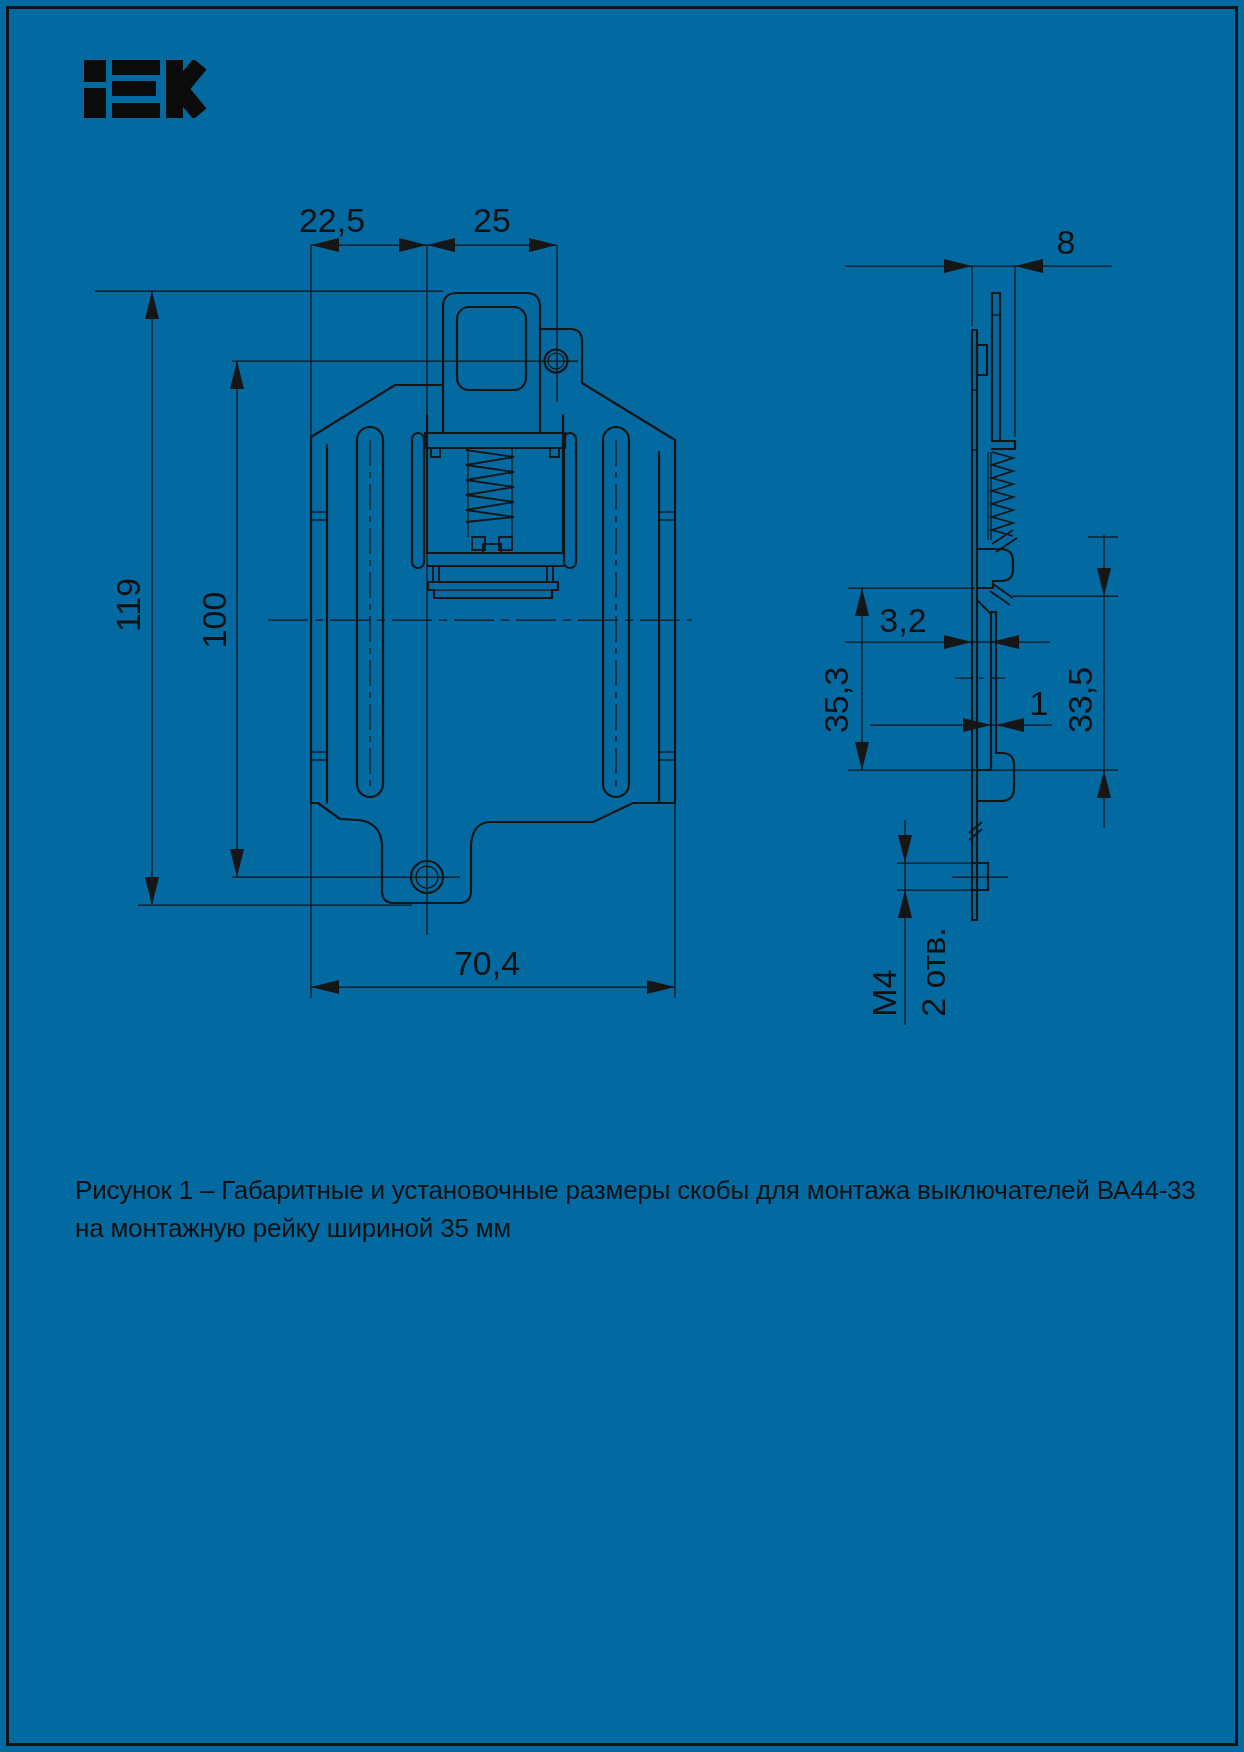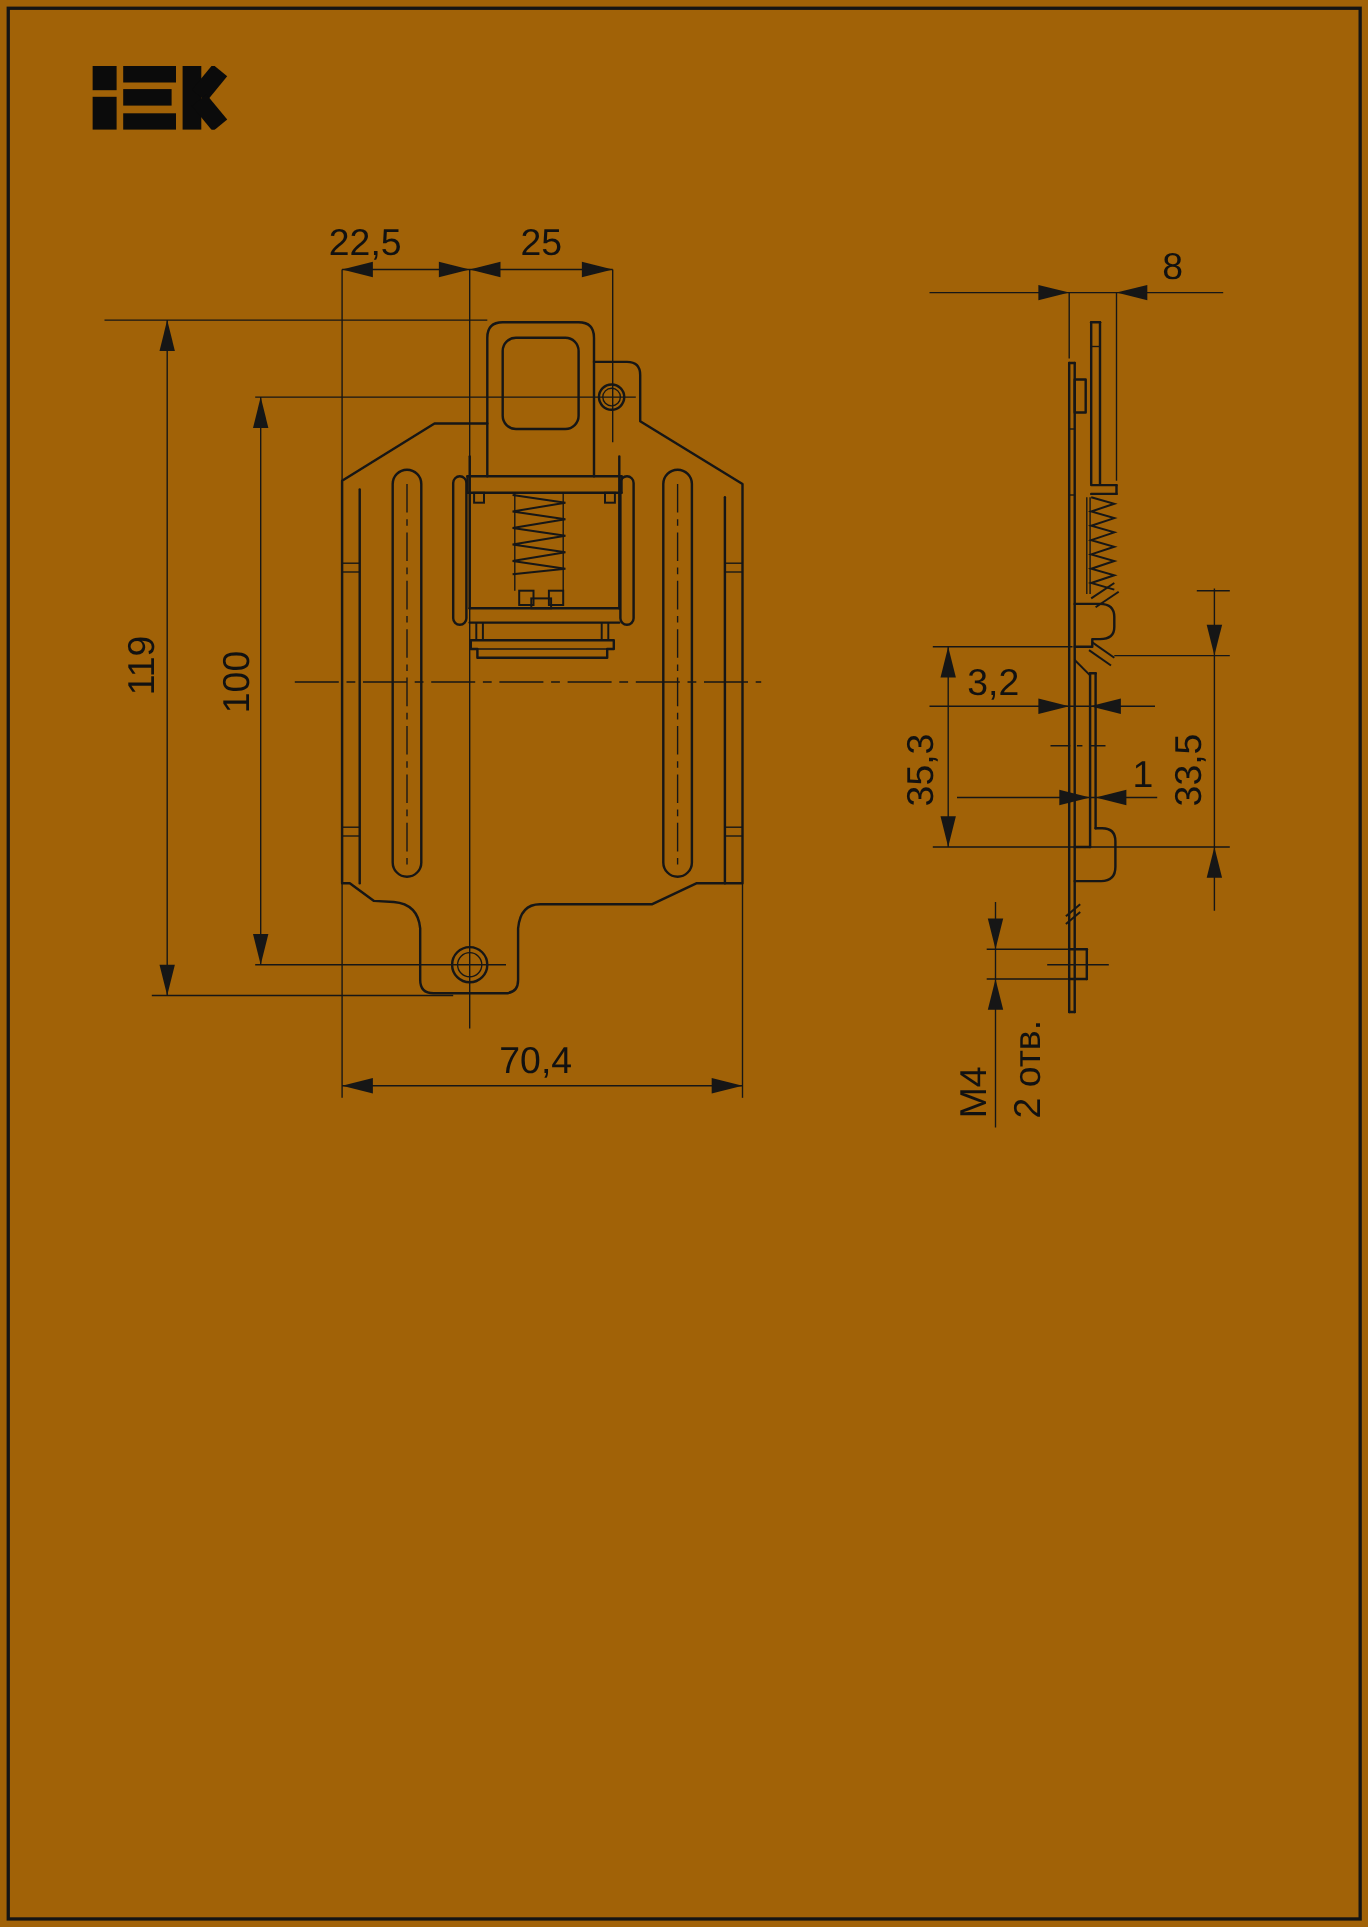--- a/index.html
+++ b/index.html
@@ -1,19 +1,19 @@
 <!DOCTYPE html>
 <html><head>
 <meta charset="utf-8">
 <style>
   html,body{margin:0;padding:0;background:#e8e8e8;}
   .page{
     position:relative;
     width:1244px;height:1752px;
-    background:#a16207;
+    background:#0369a1;
     font-family:"Liberation Sans", sans-serif;
     overflow:hidden;
     margin:0 auto;
   }
   .frame{
     position:absolute;
     left:6px;top:6px;right:6px;bottom:6px;
     border:3px solid #141414;
     pointer-events:none;
   }
@@ -266,13 +266,17 @@
         <line class="thin" x1="897" y1="890" x2="975" y2="890"></line>
         <line class="thin" x1="905" y1="820" x2="905" y2="1025"></line>
         <polygon class="arrow" points="905,863 898,835 912,835"></polygon>
         <polygon class="arrow" points="905,890 898,918 912,918"></polygon>
         <text x="884" y="1005" text-anchor="middle" transform="rotate(-90 884 993)">M4</text>
         <text x="933" y="984" text-anchor="middle" transform="rotate(-90 933 972)">2 отв.</text>
       </g>
     </g>
   </svg>
 
+  <p class="caption">
+    <span>Рисунок 1  –  Габаритные и установочные размеры скобы для монтажа выключателей ВА44-33</span>
+    <span>на монтажную рейку шириной 35 мм</span>
+  </p>
 </div>
 
 </body></html>

